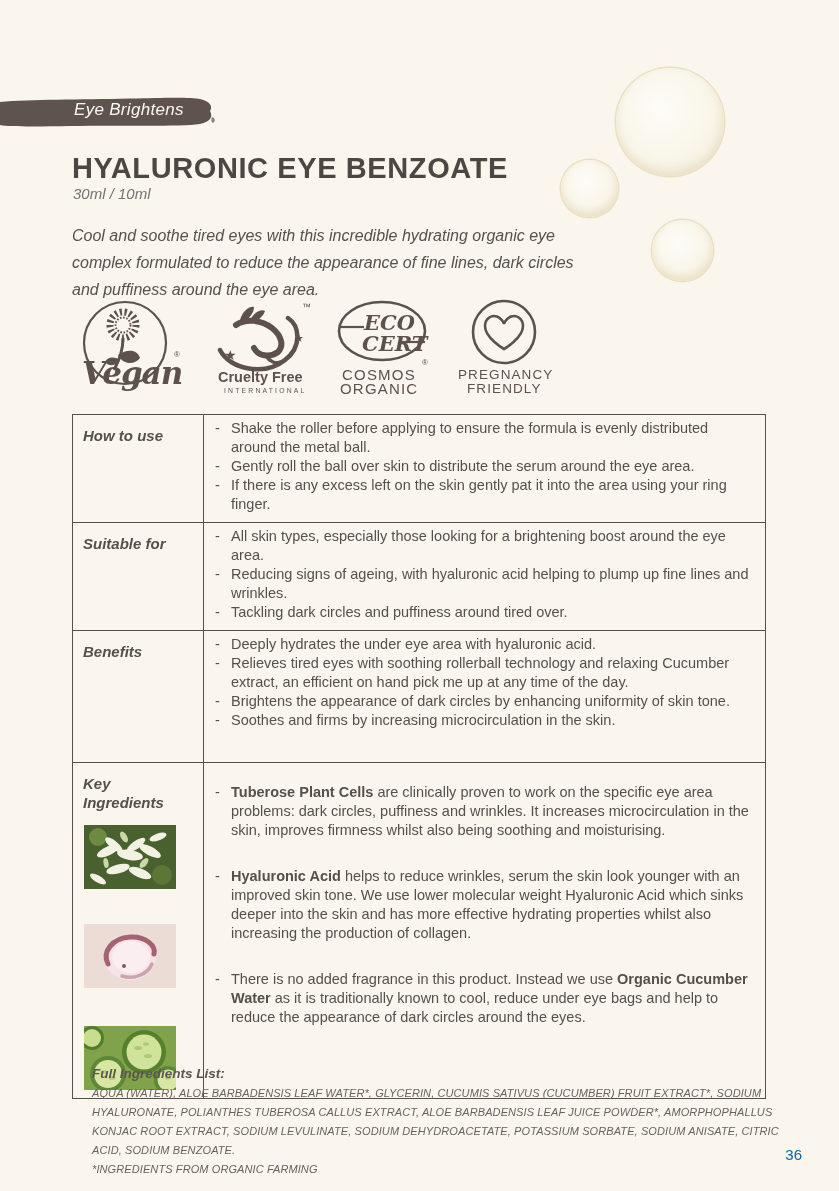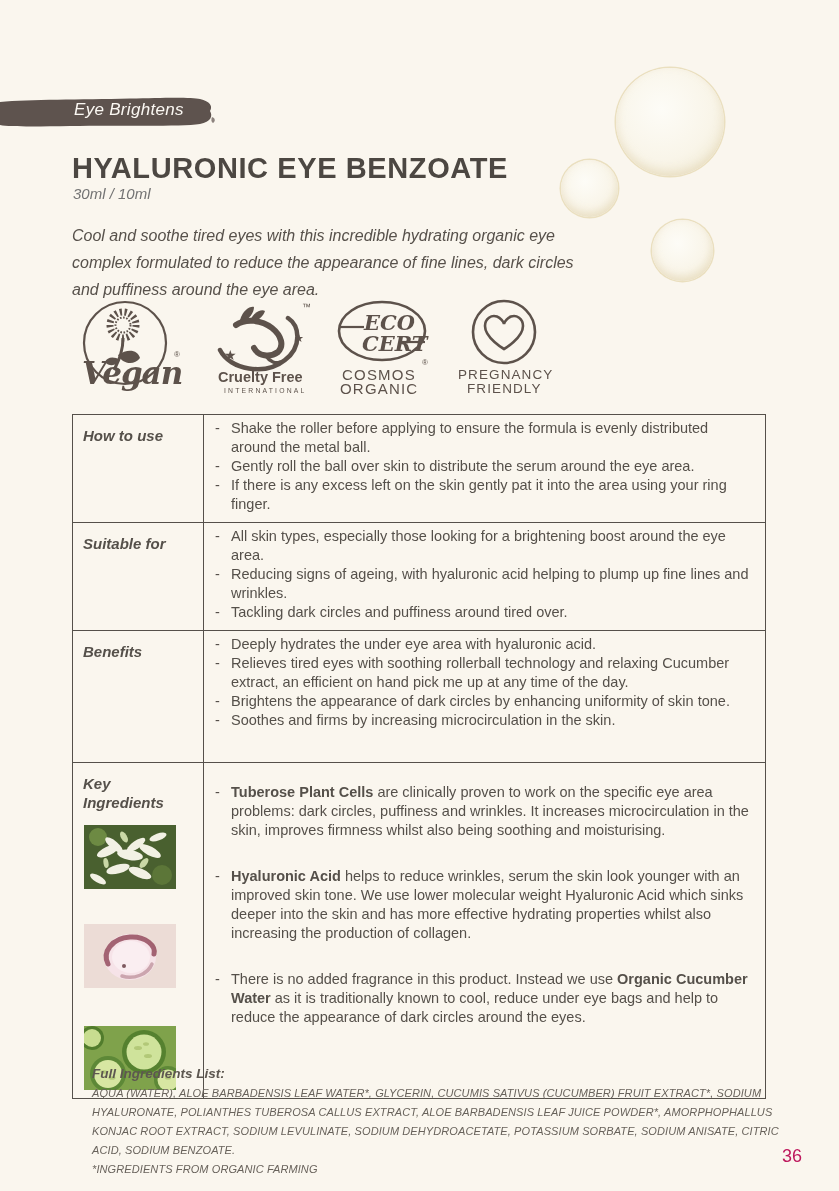--- a/index.html
+++ b/index.html
@@ -75,21 +75,21 @@
   .thumb.t2 { margin-top:35px; }
   .thumb.t3 { margin-top:38px; }
 
   
   .ingredients { position:absolute; left:60px; top:1066px; width:706px; color:#68625b;margin-left:32px; }
   .ingredients .head { font-size:13.5px; font-weight:bold; font-style:italic; color:#5d5750; margin-bottom:3px; }
   .ingredients .body, .ingredients .foot {
     font-size:11px; font-style:italic; line-height:19px; letter-spacing:.1px;
   }
 
-  .page-number { position:absolute; right:37px; top:1146px; font-size:18px; color:#be185d; }
+  .page-number { position:absolute; right:37px; top:1146px; font-size:15px; color:#0369a1; }
 </style>
 </head>
 <body>
 
 <div class="page">
 
   <div class="badge">
     <svg width="218" height="36" viewBox="0 0 218 36">
       <path fill="#5e534e" d="M0,7 C30,4 80,5 130,3.5 C165,2.5 192,2 200,4 C210,6.5 213,11 210,16 C213,21 211,27 200,29 C180,32 120,30 70,31 C40,31.5 10,32 0,30 Z"></path>
       <path fill="#5e534e" d="M204,8 C209,9 212,12 210,14 C207,12 204,10 204,8 Z" opacity=".85"></path>

